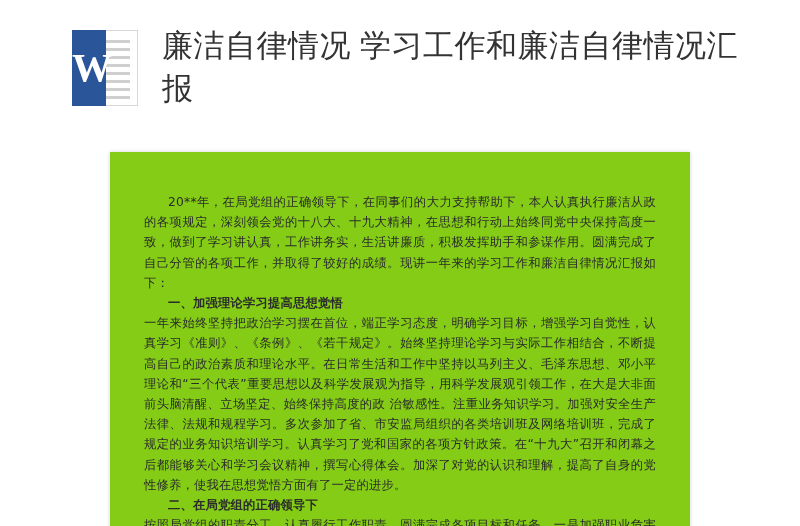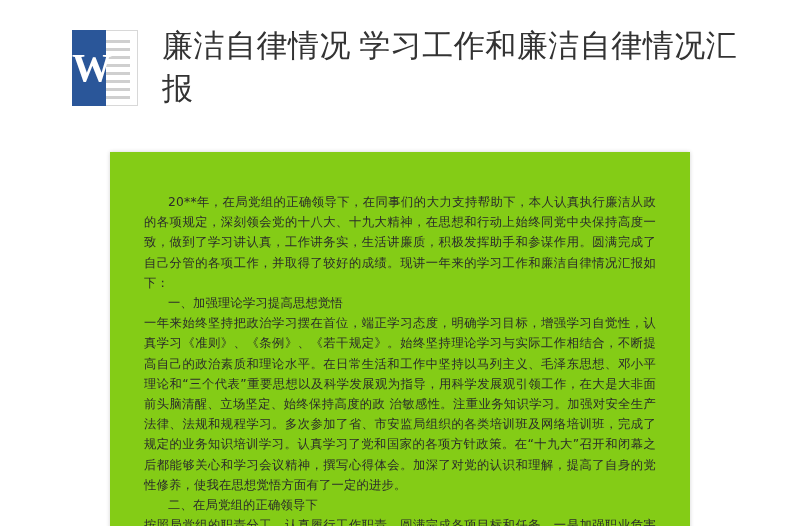--- a/index.html
+++ b/index.html
@@ -74,21 +74,21 @@
     font-weight: bold;
     line-height: 76px;
     text-align: center;
   }
   .title-wrap {
     margin-left: 24px;
     margin-top: -6px;
     max-width: 580px;
   }
   .doc-title {
-    font-family: Liberation Serif, serif;
+    font-family: Liberation Sans, sans-serif;
     font-size: 31px;
     line-height: 43px;
     color: #333333;
     font-weight: normal;
     letter-spacing: 0.5px;
   }
   
   .sheet {
     position: absolute;
     left: 110px;
@@ -109,21 +109,21 @@
     color: #2b2b2b;
     text-align: justify;
     margin: 0;
     letter-spacing: 0.2px;
   }
   .para.indent {
     text-indent: 24px;
   }
   .para.heading {
     text-indent: 24px;
-    font-weight: normal;
+    font-weight: bold;
   }
 </style>
 </head>
 <body>
 
 <div class="page">
 
   <div class="header">
     <div class="word-icon">
       <div class="doc-body"></div>

